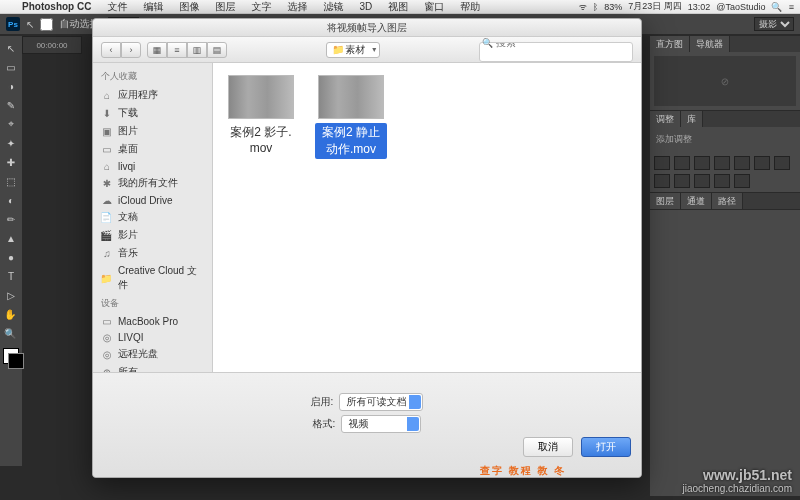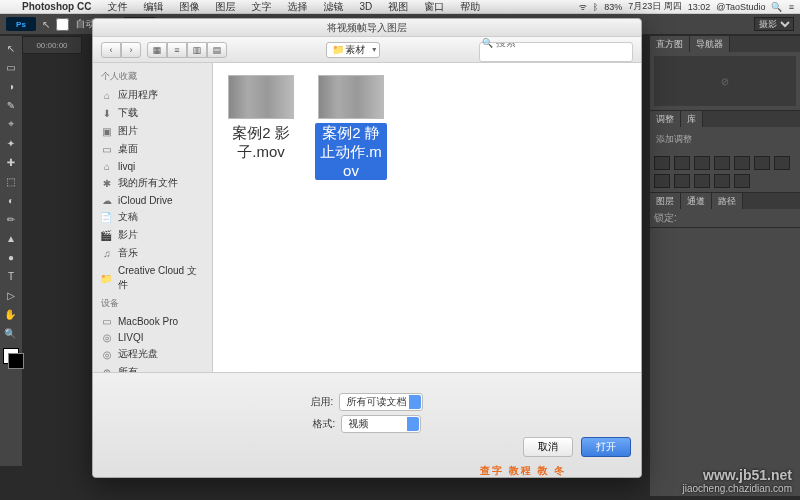--- a/index.html
+++ b/index.html
@@ -2,21 +2,21 @@
 <html><head>
 <meta charset="utf-8">
 <style>
 *{margin:0;padding:0;box-sizing:border-box;font-family:-apple-system,"Helvetica Neue",sans-serif;font-size:10px}
 body{width:800px;height:500px;background:#2a2a2a;overflow:hidden;position:relative}
 .menubar{height:14px;background:linear-gradient(#f8f8f8,#e8e8e8);display:flex;align-items:center;padding:0 6px;color:#333;font-size:9px;gap:16px;border-bottom:1px solid #ccc}
 .menubar .apple{font-size:11px}
 .menubar .right{margin-left:auto;display:flex;gap:6px;align-items:center}
 .menubar .right span{font-size:9px}
 .ps-toolbar{height:20px;background:#454545;display:flex;align-items:center;padding:0 6px;gap:6px;color:#ccc;font-size:9px}
-.ps-toolbar .ps-icon{width:30px;height:14px;background:#001e36;color:#31a8ff;display:flex;align-items:center;justify-content:center;font-weight:bold;font-size:8px;border-radius:2px}
+.ps-toolbar .ps-icon{width:14px;height:14px;background:#001e36;color:#31a8ff;display:flex;align-items:center;justify-content:center;font-weight:bold;font-size:8px;border-radius:2px}
 .ps-toolbar select{background:#3a3a3a;color:#ccc;border:1px solid #222;font-size:9px;height:14px}
 .left-tools{position:absolute;left:0;top:36px;width:22px;background:#454545;height:430px;display:flex;flex-direction:column;align-items:center;padding-top:4px;gap:3px}
 .left-tools .tool{width:16px;height:16px;color:#ccc;display:flex;align-items:center;justify-content:center;font-size:10px;cursor:pointer}
 .left-tools .swatch{width:16px;height:16px;background:#fff;border:1px solid #000;margin-top:4px;position:relative}
 .left-tools .swatch::after{content:"";position:absolute;left:4px;top:4px;width:14px;height:14px;background:#000;border:1px solid #888}
 .timeline-strip{position:absolute;left:22px;top:36px;width:60px;height:18px;background:#3a3a3a;color:#aaa;font-size:8px;display:flex;align-items:center;justify-content:center;border:1px solid #222}
 .right-panels{position:absolute;right:0;top:36px;width:150px;height:460px;background:#494949;display:flex;flex-direction:column}
 .panel{border-bottom:1px solid #2a2a2a}
 .panel-tabs{display:flex;background:#3a3a3a;height:16px}
 .panel-tabs .tab{padding:2px 6px;color:#ccc;font-size:9px;background:#494949;border-right:1px solid #2a2a2a}
@@ -40,21 +40,21 @@
 .search-wrap::before{content:"🔍";position:absolute;left:3px;top:1px;font-size:9px;z-index:1;color:#999}
 .dialog-body{flex:1;display:flex;overflow:hidden}
 .sidebar{width:120px;background:#e8e8e8;border-right:1px solid #ccc;overflow-y:auto;padding:4px 0}
 .sb-header{font-size:9px;color:#777;padding:3px 8px;font-weight:500}
 .sb-item{display:flex;align-items:center;gap:5px;padding:2px 8px;font-size:9px;color:#333;cursor:pointer}
 .sb-item .ic{width:12px;height:12px;display:flex;align-items:center;justify-content:center;font-size:10px;color:#737373}
 .file-area{flex:1;background:#fff;padding:12px;display:flex;gap:18px;align-items:flex-start}
 .file-item{width:72px;text-align:center;cursor:pointer}
 .file-thumb{width:66px;height:44px;background:#ddd;border:1px solid #bbb;margin:0 auto 4px;position:relative;overflow:hidden}
 .file-thumb::before{content:"";position:absolute;inset:0;background:linear-gradient(90deg,#888 0%,#aaa 30%,#999 60%,#bbb 100%)}
-.file-name{font-size:15px;color:#333;padding:1px 2px;border-radius:2px;word-break:break-all}
+.file-name{font-size:12px;color:#333;padding:1px 2px;border-radius:2px;word-break:break-all}
 .file-item.selected .file-name{background:#2f6fde;color:#fff}
 .dialog-footer{background:linear-gradient(#f0f0f0,#e0e0e0);border-top:1px solid #ccc;padding:20px 10px;border-radius:0 0 4px 4px}
 .footer-row{display:flex;align-items:center;justify-content:center;gap:6px;margin-bottom:4px;font-size:9px;color:#333}
 .footer-drop{background:#fff;border:1px solid #bbb;border-radius:3px;padding:1px 16px 1px 6px;font-size:9px;position:relative;min-width:80px}
 .footer-drop::after{content:"";position:absolute;right:1px;top:1px;bottom:1px;width:12px;background:#5b9bf8;border-radius:0 2px 2px 0}
 .footer-btns{display:flex;justify-content:flex-end;gap:8px;margin-top:4px}
 .footer-btns button{padding:2px 14px;font-size:10px;border:1px solid #bbb;border-radius:3px;background:linear-gradient(#fff,#e8e8e8);cursor:pointer}
 .footer-btns button.primary{background:linear-gradient(#6ea8f7,#3b7de0);color:#fff;border-color:#2a5bb0}
 .watermark{position:absolute;right:8px;bottom:6px;color:rgba(255,255,255,.7);font-size:11px;text-align:right;text-shadow:0 0 3px #000}
 .watermark .big{font-size:14px;font-weight:bold}
@@ -148,23 +148,20 @@
         <div class="ai"></div>
         <div class="ai"></div>
     </div>
   </div>
   <div class="panel">
     <div class="panel-tabs">
       <div class="tab">图层</div>
       <div class="tab">通道</div>
       <div class="tab">路径</div>
     </div>
-    <div class="slider-row">
-        <span>锁定:</span>
-      </div>
   </div>
 </div>
 
 <div class="dialog">
   <div class="dialog-title">将视频帧导入图层</div>
   <div class="dialog-toolbar">
     <div class="tb-seg">
       <div class="tb-btn">‹</div>
       <div class="tb-btn">›</div>
     </div>

